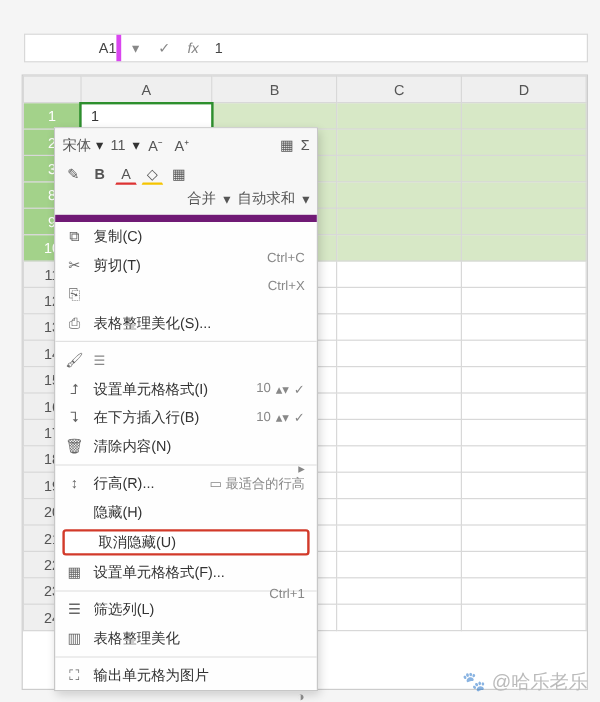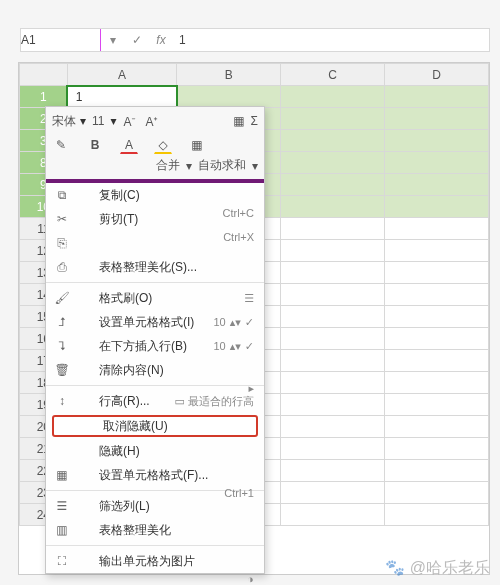--- a/index.html
+++ b/index.html
@@ -19,22 +19,22 @@
     position: absolute;
     top: 28px; left: 20px; right: 10px;
     height: 24px;
     display: flex;
     align-items: center;
     background: #fff;
     border: 1px solid #d8d8d8;
   }
   .name-box {
     width: 80px; height: 100%;
-    border-right: 1px solid #d946ef;
-    display: flex; align-items: center; justify-content: flex-start;
+    border-right: 4px solid #d946ef;
+    display: flex; align-items: center; justify-content: flex-end;
     color: #444;
   }
   .fb-btn {
     width: 24px; height: 100%;
     display: flex; align-items: center; justify-content: center;
     color: #888;
   }
   .fb-content { flex: 1; padding-left: 6px; color: #444; }
 
   
@@ -77,43 +77,43 @@
     background: #fefefe;
     border: 1px solid #c7c7c7;
     box-shadow: 2px 3px 8px rgba(0,0,0,.18);
     font-size: 12px;
     color: #333;
   }
   .mini-toolbar {
     display: flex; flex-wrap: wrap;
     align-items: center;
     padding: 5px 6px;
-    gap: 3px 16px;
-    border-bottom: 4px solid #701a75;
+    gap: 3px 4px;
+    border-bottom: 6px solid #701a75;
     background: #f7f7f7;
   }
   .mt-font { display:flex; align-items:center; gap:4px; width:100%; margin-bottom:3px;}
   .mt-font .fn { color:#555; }
   .mt-font .fs { color:#555; padding:0 2px;}
   .mt-chip {
     min-width: 18px; height: 18px;
     display:inline-flex; align-items:center; justify-content:center;
     border: 1px solid transparent;
     color:#555;
     font-size: 12px;
   }
   .mt-right { margin-left:auto; display:flex; align-items:center; gap:6px; color:#555;}
   .ctx-item {
     display: flex; align-items: center;
     height: 24px;
     padding: 0 10px 0 8px;
     gap: 8px;
   }
   .ctx-item .ic { width: 16px; text-align:center; color:#666; font-size:12px;}
-  .ctx-item .lab { flex: 1; white-space: nowrap; margin-left: 21px; }
+  .ctx-item .lab { flex: 1; white-space: nowrap; }
   .ctx-item .sc  { color:#888; font-size:11px;margin-top:36px; }
   .ctx-item .tail { color:#888; font-size:11px; display:flex; align-items:center; gap:4px;}
   .ctx-item.highlight {
     margin: 2px 6px;
     border: 2px solid #d23a2a;
     border-radius: 3px;
     height: 22px;
     padding: 0 6px 0 4px;
     background: #fff;
   }
@@ -336,21 +336,20 @@
       <div class="ctx-item">
         <span class="ic">⎘</span>
       </div>
       <div class="ctx-item">
         <span class="ic">⎙</span>
         <span class="lab">表格整理美化(S)...</span>
       </div>
       <div class="ctx-sep"></div>
       <div class="ctx-item">
         <span class="ic">🖌</span>
-        <span class="lab">格式刷(O)</span>
         <span class="tail">☰</span>
       </div>
       <div class="ctx-item">
         <span class="ic">⮥</span>
         <span class="lab">设置单元格格式(I)</span>
         <span class="tail">
           <span>10</span>
           <span>▴▾</span>
           <span>✓</span>
         </span>
@@ -368,27 +367,27 @@
         <span class="ic">🗑</span>
         <span class="lab">清除内容(N)</span>
         <span class="sc">▸</span>
       </div>
       <div class="ctx-sep"></div>
       <div class="ctx-item">
         <span class="ic">↕</span>
         <span class="lab">行高(R)...</span>
         <span class="tail">▭ 最适合的行高</span>
       </div>
+      <div class="ctx-item">
+        <span class="ic"></span>
+        <span class="lab">隐藏(H)</span>
+      </div>
       <div class="ctx-item highlight">
         <span class="ic"></span>
         <span class="lab">取消隐藏(U)</span>
-      </div>
-      <div class="ctx-item">
-        <span class="ic"></span>
-        <span class="lab">隐藏(H)</span>
       </div>
       <div class="ctx-item">
         <span class="ic">▦</span>
         <span class="lab">设置单元格格式(F)...</span>
         <span class="sc">Ctrl+1</span>
       </div>
       <div class="ctx-sep"></div>
       <div class="ctx-item">
         <span class="ic">☰</span>
         <span class="lab">筛选列(L)</span>

